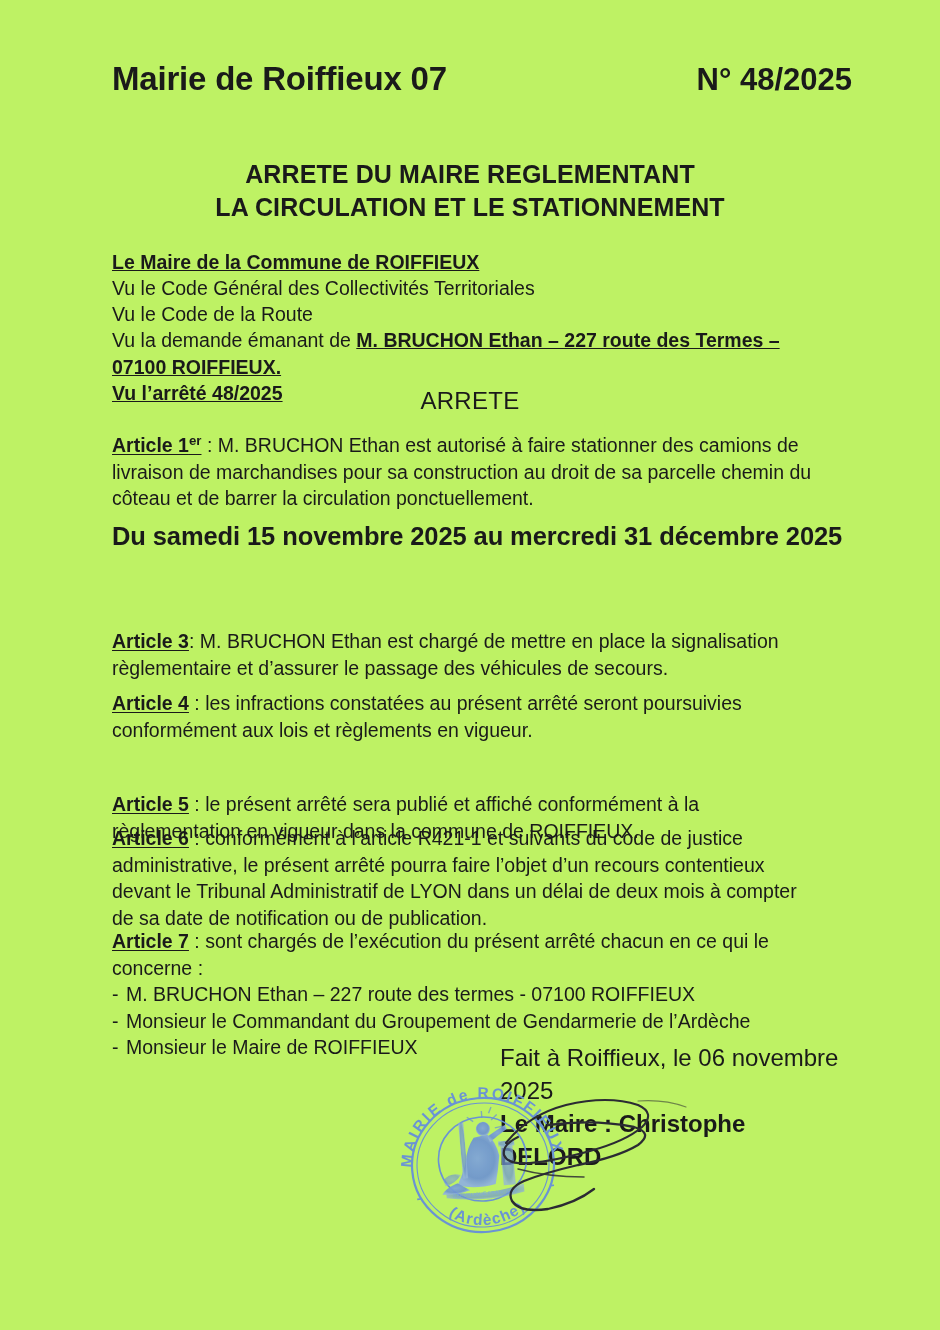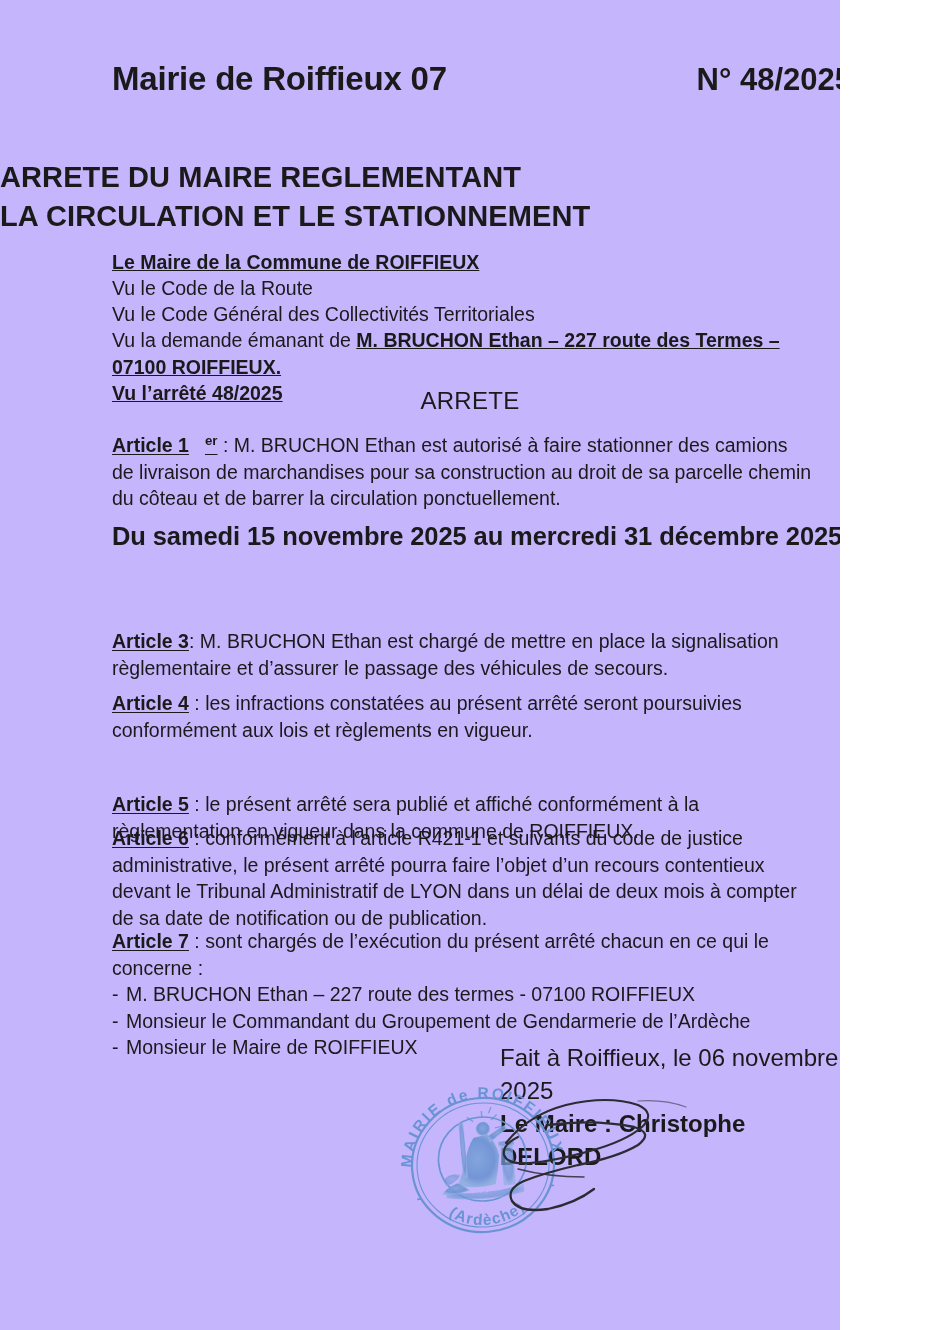--- a/index.html
+++ b/index.html
@@ -8,23 +8,23 @@
     padding: 0;
     background: #ffffff;
   }
   body {
     font-family: "Liberation Sans", sans-serif;
     color: #1a1a1a;
     -webkit-font-smoothing: antialiased;
   }
   .page {
     position: relative;
-    width: 840px;
+    width: 940px;
     height: 1330px;
-    background: #c4b5fd;
+    background: #bef264;
     overflow: hidden;
     box-sizing: border-box;
   }
 
   
   .doc-header {
     position: absolute;
     top: 60px;
     left: 112px;
     width: 748px;
@@ -45,22 +45,22 @@
     white-space: nowrap;
     padding-right: 8px;
   }
 
   
   .doc-title {
     position: absolute;
     top: 158px;
     left: 0;
     width: 940px;
-    text-align: left;
-    font-size: 29px;
+    text-align: center;
+    font-size: 25px;
     font-weight: bold;
     line-height: 1.33;
     letter-spacing: 0.1px;
   }
   .doc-title .line2 { display: block; }
 
   
   .preamble {
     position: absolute;
     top: 249px;
@@ -95,21 +95,20 @@
   .body-block b { font-weight: normal; margin-top: 13px; }
   .art-label {
     font-weight: bold;
     text-decoration: underline;
     text-underline-offset: 2px;
   }
   .sup {
     font-size: 0.68em;
     vertical-align: super;
     line-height: 0;
-    margin-left: 16px;
   }
 
   #art1  { top: 432px; }
   #art2  { top: 566px; }
   #art3  { top: 628px; }
   #art4  { top: 690px; }
   #art5  { top: 755px; margin-top: 36px; }
   #art6  { top: 825px; }
   #art7  { top: 928px; }
 
@@ -177,22 +176,22 @@
 
   <div class="doc-title">
     <span>ARRETE DU MAIRE REGLEMENTANT</span>
     <span class="line2">LA CIRCULATION ET LE STATIONNEMENT</span>
   </div>
 
   <div class="preamble">
     <div class="row">
       <b>Le Maire de la Commune de ROIFFIEUX</b>
     </div>
+    <div class="row">Vu le Code Général des Collectivités Territoriales</div>
     <div class="row">Vu le Code de la Route</div>
-    <div class="row">Vu le Code Général des Collectivités Territoriales</div>
     <div class="row"><span>Vu la demande émanant de </span><b>M. BRUCHON Ethan – 227 route des Termes – 07100 ROIFFIEUX.</b></div>
     <div class="row">
       <b>Vu l’arrêté 48/2025</b>
     </div>
   </div>
 
   <div class="arrete-word">ARRETE</div>
 
   <div class="body-block" id="art1"><span class="art-label"><span>Article 1</span><span class="sup">er</span></span><span> : </span><b>M. BRUCHON Ethan</b><span> est autorisé à faire stationner des camions de livraison de marchandises pour sa construction au droit de sa parcelle chemin du côteau et de barrer la circulation ponctuellement.</span></div>
 

